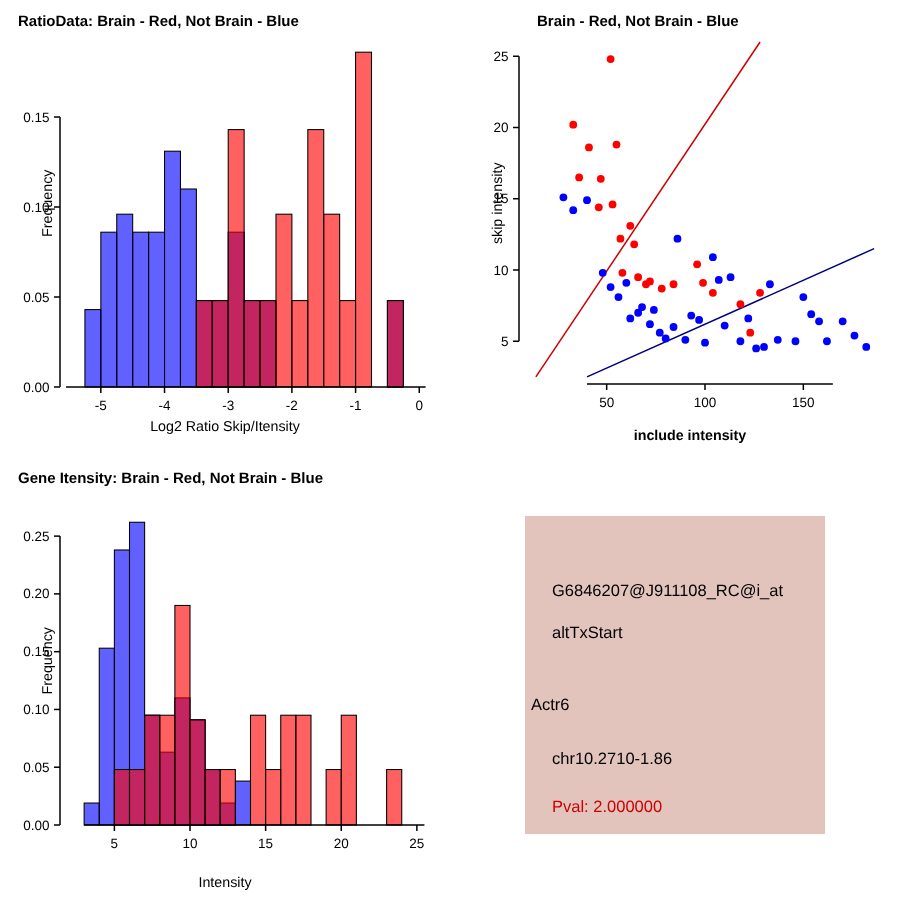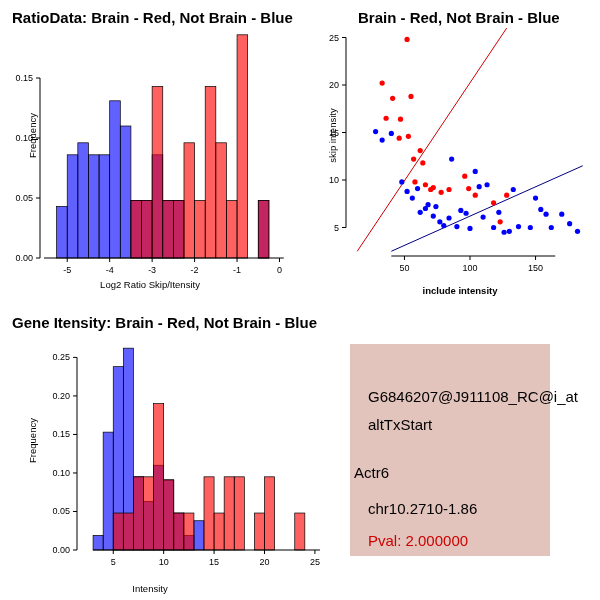--- a/index.html
+++ b/index.html
@@ -1,22 +1,22 @@
 <!DOCTYPE html>
 <html><head>
 <meta charset="utf-8">
 <style>
   html,body{margin:0;padding:0;}
   body{width:600px;height:600px;background:#ffffff;font-family:"Liberation Sans",sans-serif;position:relative;overflow:hidden;}
   .panel{position:absolute;}
-  .ttl{font-size:15px;font-weight:bold;color:#000;white-space:nowrap;}
+  .ttl{font-size:10px;font-weight:bold;color:#000;white-space:nowrap;}
   .axlab{font-size:9.5px;color:#000;white-space:nowrap;}
   svg{display:block;}
   .infobox{position:absolute;background:#e3c4bd;}
-  .infotxt{font-size:15px;color:#000;}
+  .infotxt{font-size:11px;color:#000;}
   .infotxt.pval{color:#cc0000;}
 </style>
 </head>
 <body>
 
 <div class="panel" style="left:0;top:0;width:300px;height:300px;">
   <div class="ttl" style="position:absolute;left:12px;top:9px;">RatioData: Brain - Red, Not Brain - Blue</div>
   <div class="axlab" style="position:absolute;left:-28px;top:130px;transform:rotate(-90deg);transform-origin:center;width:120px;text-align:center;">Frequency</div>
   <div class="axlab" style="position:absolute;left:60px;top:279px;width:180px;text-align:center;">Log2 Ratio Skip/Itensity</div>
   <svg id="svg-hist-ratio" width="300" height="300">
@@ -152,21 +152,21 @@
       <text x="39" y="183" text-anchor="end" font-size="9" font-family="Liberation Sans, sans-serif" fill="#000">10</text>
       <line x1="46" y1="132.5" x2="42" y2="132.5" stroke="#000" stroke-width="1"></line>
       <text x="39" y="135.5" text-anchor="end" font-size="9" font-family="Liberation Sans, sans-serif" fill="#000">15</text>
       <line x1="46" y1="85" x2="42" y2="85" stroke="#000" stroke-width="1"></line>
       <text x="39" y="88" text-anchor="end" font-size="9" font-family="Liberation Sans, sans-serif" fill="#000">20</text>
       <line x1="46" y1="37.5" x2="42" y2="37.5" stroke="#000" stroke-width="1"></line>
       <text x="39" y="40.5" text-anchor="end" font-size="9" font-family="Liberation Sans, sans-serif" fill="#000">25</text>
     </svg>
 </div>
 
-<div class="panel" style="left:0;top:300px;width:300px;height:300px;padding-left:37px;">
+<div class="panel" style="left:0;top:300px;width:300px;height:300px;">
   <div class="ttl" style="position:absolute;left:12px;top:14px;">Gene Itensity: Brain - Red, Not Brain - Blue</div>
   <div class="axlab" style="position:absolute;left:-28px;top:135px;transform:rotate(-90deg);transform-origin:center;width:120px;text-align:center;">Frequency</div>
   <div class="axlab" style="position:absolute;left:60px;top:283px;width:180px;text-align:center;">Intensity</div>
   <svg id="svg-hist-intensity" width="300" height="300">
       <rect x="56.08333333333333" y="235.36296296296297" width="10.083333333333329" height="14.637037037037032" fill="#0000ff" stroke="#000" stroke-width="0.7" fill-opacity="0.62"></rect>
       <rect x="66.16666666666666" y="132.13333333333333" width="10.083333333333343" height="117.86666666666667" fill="#0000ff" stroke="#000" stroke-width="0.7" fill-opacity="0.62"></rect>
       <rect x="76.25" y="66.65185185185186" width="10.083333333333329" height="183.34814814814814" fill="#0000ff" stroke="#000" stroke-width="0.7" fill-opacity="0.62"></rect>
       <rect x="86.33333333333333" y="48.16296296296298" width="10.083333333333343" height="201.83703703703702" fill="#0000ff" stroke="#000" stroke-width="0.7" fill-opacity="0.62"></rect>
       <rect x="96.41666666666667" y="176.8148148148148" width="10.083333333333329" height="73.18518518518519" fill="#0000ff" stroke="#000" stroke-width="0.7" fill-opacity="0.62"></rect>
       <rect x="106.5" y="201.46666666666667" width="10.083333333333343" height="48.53333333333333" fill="#0000ff" stroke="#000" stroke-width="0.7" fill-opacity="0.62"></rect>

